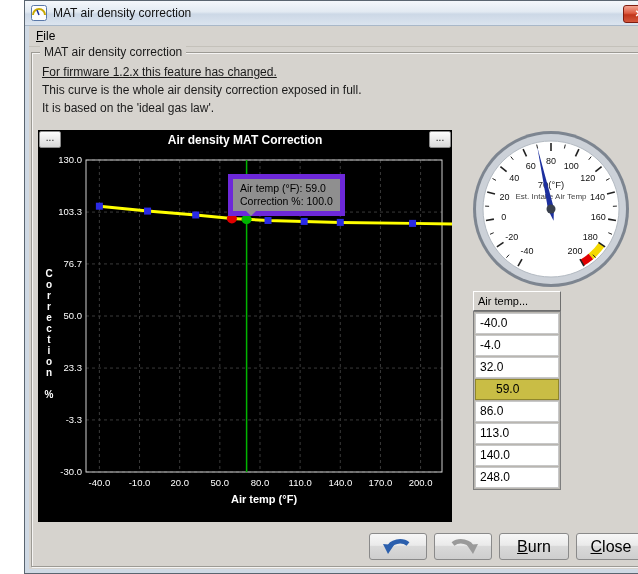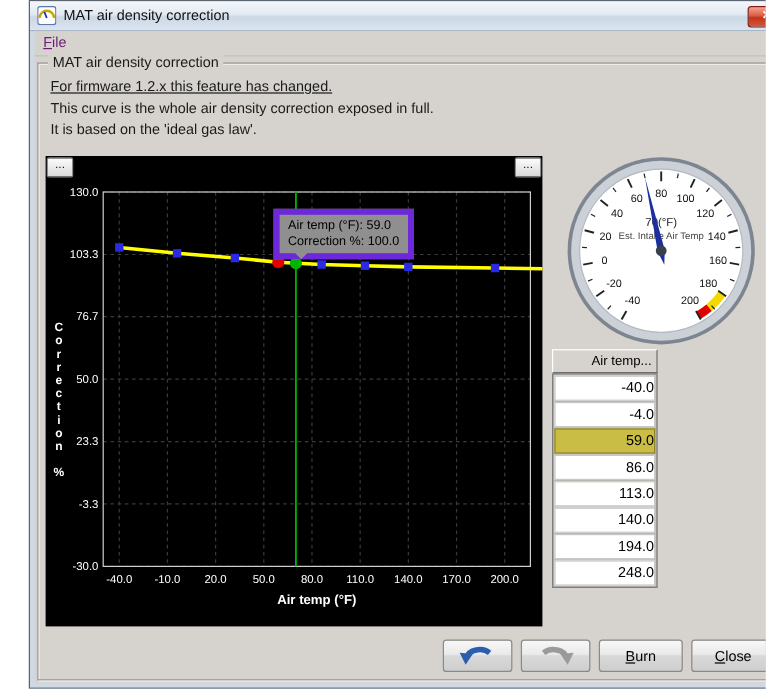--- a/index.html
+++ b/index.html
@@ -8,21 +8,21 @@
   .titlebar{position:absolute;top:0;left:0;right:0;height:24px;
             background:linear-gradient(180deg,#f4f7fb,#e2eaf2 45%,#ccd8e6 55%,#dbe4ef);
             border-bottom:1px solid #a9b8c9;display:flex;align-items:center;}
   .title-text{font-size:12px;color:#111;margin-left:6px;}
   .win-icon{width:16px;height:16px;margin-left:6px;}
   .close-btn{position:absolute;top:4px;right:6px;width:30px;height:16px;border:1px solid #7e1d10;border-radius:3px;
              background:linear-gradient(180deg,#f2a492,#dd5b41 45%,#c0351b 55%,#d4573c);
              color:#fff;font-size:10px;font-weight:bold;text-align:center;line-height:15px;cursor:default;}
   .client{position:absolute;top:25px;left:4px;right:4px;bottom:4px;background:#d6d3ce;}
   .menubar{position:absolute;top:0;left:0;right:0;height:20px;border-bottom:1px solid #c4c1ba;}
-  .menu-item{display:inline-block;padding:2px 7px;font-size:12px;color:#701a75;}
+  .menu-item{display:inline-block;padding:2px 7px;font-size:12px;color:#000000;}
   .u{text-decoration:underline;}
   .groupbox{position:absolute;left:2px;right:2px;top:26px;bottom:2px;
             border:1px solid #9c9a94;box-shadow:inset 1px 1px 0 rgba(255,255,255,.75),1px 1px 0 rgba(255,255,255,.75);}
   .group-title{position:absolute;top:-8px;left:8px;background:#d6d3ce;padding:0 4px;font-size:12px;color:#1a1a1a;}
   .info-line{position:absolute;left:10px;font-size:12px;color:#1a1a1a;white-space:nowrap;}
   
   .chart{position:absolute;left:6px;top:77px;width:414px;height:392px;background:#000;}
   .chart-title{position:absolute;top:3px;left:0;right:0;text-align:center;color:#fff;font-size:12px;font-weight:bold;}
   .dots{position:absolute;top:1px;width:20px;height:15px;background:linear-gradient(#fdfdfd,#d8d8d8);
         border:1px solid #8a8a8a;border-radius:2px;font-size:10px;line-height:11px;text-align:center;color:#111;}
@@ -38,33 +38,33 @@
            color:#000;font-size:10.5px;line-height:13px;padding:3px 7px;white-space:nowrap;}
   .tooltip:after{content:"";position:absolute;left:12px;bottom:-11px;border:6px solid transparent;border-top-color:#8f8f8f;}
   
   .gauge{position:absolute;left:424px;top:74px;width:190px;height:164px;}
   .gnum{fill:#111;font-size:9px;font-family:"Liberation Sans",sans-serif;}
   .gval{fill:#222;font-size:9.5px;font-family:"Liberation Sans",sans-serif;}
   .glabel{fill:#444;font-size:8px;font-family:"Liberation Sans",sans-serif;}
   
   .table{position:absolute;left:428px;top:238px;width:186px;height:224px;}
   .tcol{position:absolute;top:0;width:88px;}
-  .tcol.c1{left:0;text-align:right;} .tcol.c2{left:94px;}
+  .tcol.c1{left:13px;} .tcol.c2{left:94px;}
   .colhead{height:18px;line-height:18px;font-size:11px;padding:0 4px;background:#d6d3ce;color:#000;
            border-top:1px solid #fff;border-left:1px solid #fff;border-right:1px solid #6e6e6e;border-bottom:1px solid #6e6e6e;
            white-space:nowrap;overflow:hidden;}
   .colbody{border:1px solid #7e7e7e;background:#b9b6b0;}
   .cell{height:19px;line-height:19px;font-size:12px;padding-left:4px;background:#fff;color:#000;
         border:1px solid #c8c8c8;margin:1px;}
   .cell.sel{background:#c9bd45;border-color:#8f862c;padding-left:20px;}
   
   .btn-row{position:absolute;right:8px;top:480px;display:flex;gap:7px;}
   .btn{height:27px;box-sizing:border-box;border:1px solid #8a8a8a;border-radius:3px;
        background:linear-gradient(#f7f7f7,#eaeaea 45%,#d9d9d9 50%,#cecece);
-       font-size:12px;color:#000;display:flex;align-items:center;justify-content:center;}
+       font-size:16px;color:#000;display:flex;align-items:center;justify-content:center;}
   .btn.icon{width:58px;} .btn.text{width:70px;}
 </style>
 </head>
 <body>
 
 <div class="window">
   <div class="titlebar">
     <svg class="win-icon" viewBox="0 0 16 16">
       <rect x="0.5" y="0.5" width="15" height="15" rx="2" fill="#fdfdfd" stroke="#5a78a8"></rect>
       <path d="M2 10 A 6 6 0 0 1 14 10" stroke="#c8a800" stroke-width="2" fill="none"></path>
@@ -81,20 +81,21 @@
 
     <div class="groupbox">
       <span class="group-title">MAT air density correction</span>
       <div class="info-line" style="top:12px;text-decoration:underline;">For firmware 1.2.x this feature has changed.</div>
       <div class="info-line" style="top:30px;">This curve is the whole air density correction exposed in full.</div>
       <div class="info-line" style="top:48px;">It is based on the 'ideal gas law'.</div>
 
       <div class="chart">
         <div class="dots left">...</div>
         <div class="dots right">...</div>
+        <div class="chart-title">Air density MAT Correction</div>
         <svg id="plot" width="414" height="372">
             <line class="grid" x1="61.38345864661654" y1="10" x2="61.38345864661654" y2="322"></line>
             <line class="grid" x1="101.53383458646616" y1="10" x2="101.53383458646616" y2="322"></line>
             <line class="grid" x1="141.68421052631578" y1="10" x2="141.68421052631578" y2="322"></line>
             <line class="grid" x1="181.8345864661654" y1="10" x2="181.8345864661654" y2="322"></line>
             <line class="grid" x1="221.98496240601503" y1="10" x2="221.98496240601503" y2="322"></line>
             <line class="grid" x1="262.1353383458646" y1="10" x2="262.1353383458646" y2="322"></line>
             <line class="grid" x1="302.2857142857143" y1="10" x2="302.2857142857143" y2="322"></line>
             <line class="grid" x1="342.43609022556393" y1="10" x2="342.43609022556393" y2="322"></line>
             <line class="grid" x1="382.5864661654135" y1="10" x2="382.5864661654135" y2="322"></line>
@@ -207,25 +208,25 @@
             <circle cx="95" cy="82" r="4.5" fill="#39404d"></circle>
           </svg>
       </div>
 
       <div class="table">
         <div class="tcol c1">
           <div class="colhead">Air temp...</div>
           <div class="colbody" id="col1-body">
               <div class="cell">-40.0</div>
               <div class="cell">-4.0</div>
+              <div class="cell">32.0</div>
               <div class="cell sel">59.0</div>
               <div class="cell">86.0</div>
               <div class="cell">113.0</div>
               <div class="cell">140.0</div>
-              <div class="cell">194.0</div>
               <div class="cell">248.0</div>
             </div>
         </div>
       </div>
 
       <div class="btn-row">
         <div class="btn icon">
           <svg width="36" height="22" viewBox="0 0 36 22">
             <path d="M 28 8 A 11 8 0 0 0 9 12" stroke="#2b5fad" stroke-width="4.5" fill="none"></path>
             <polygon points="3,8 14,9 8,18" fill="#2b5fad"></polygon>

